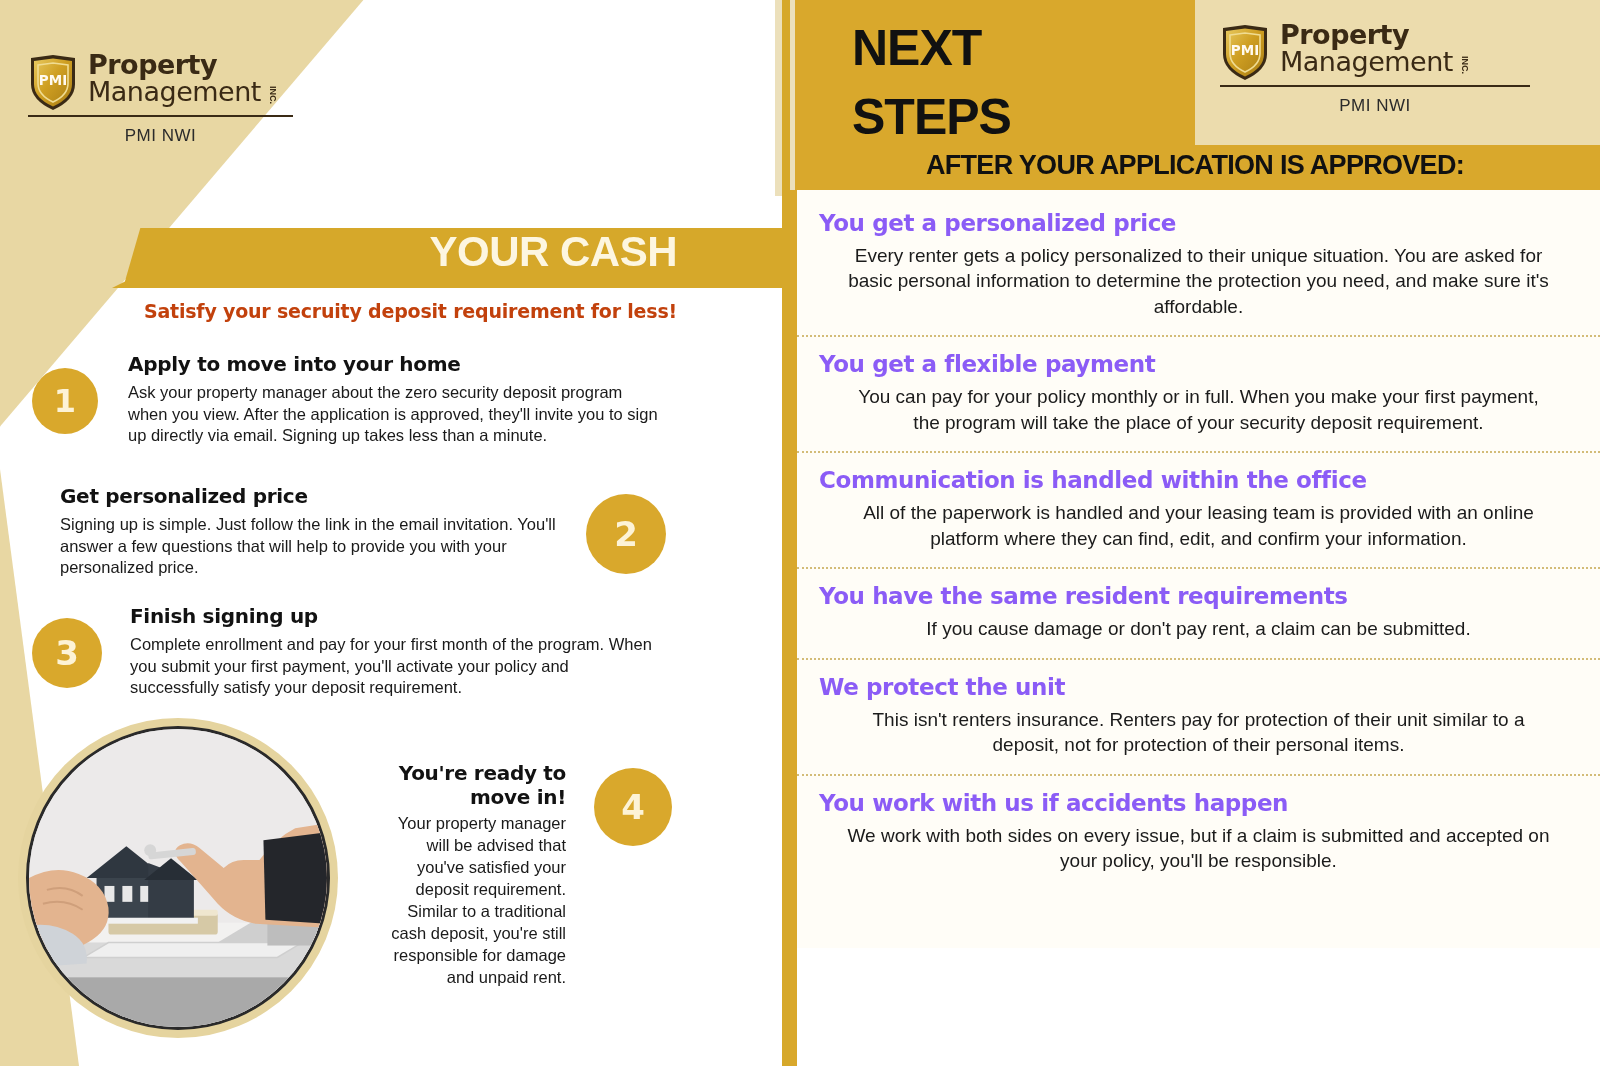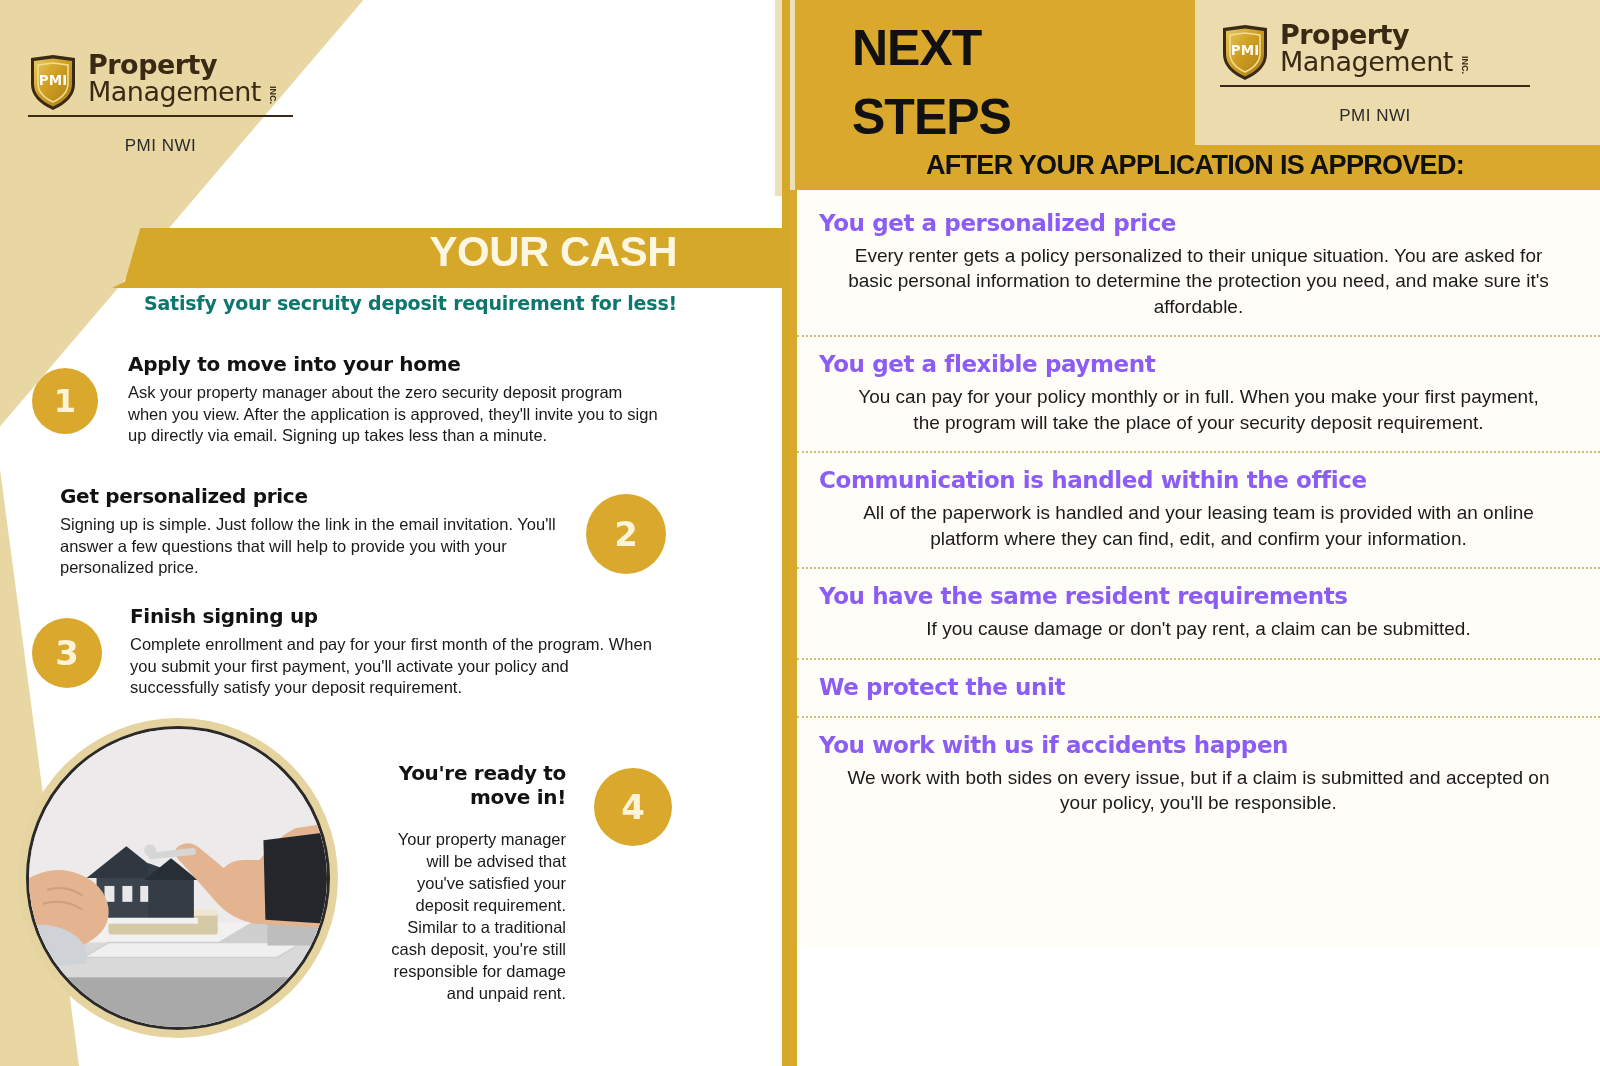--- a/index.html
+++ b/index.html
@@ -61,41 +61,41 @@
     font-size: 27px; color: #3a2a15; line-height: 1.02; letter-spacing: -0.5px;
   }
   .logo-inc {
     position: absolute; right: -16px; bottom: 2px;
     font-size: 9px; color: #3a2a15; font-weight: bold;
     writing-mode: vertical-rl; letter-spacing: 0px; line-height: 1;
   }
   .logo-rule { height: 2px; background: #3a2a15; margin-top: 3px; width: 265px; }
   .logo-sub {
     text-align: center; font-size: 17px; color: #2b2b2b;
-    font-family: "Liberation Sans", sans-serif; margin-top: 19px; letter-spacing: 0.5px;
+    font-family: "Liberation Sans", sans-serif; margin-top: 9px; letter-spacing: 0.5px;
   }
 
   
   .headline-save {
     position: absolute; left: 0; top: 168px; width: 790px; padding-right: 113px;
     text-align: right;
     font-family: "Liberation Sans", sans-serif; font-weight: bold;
     font-size: 62px; color: #111111; letter-spacing: -1px; line-height: 1;
   }
   .headline-cash {
     position: absolute; left: 0; top: 231px; width: 790px; padding-right: 113px;
     text-align: right;
     font-family: "Liberation Sans", sans-serif; font-weight: bold;
     font-size: 42px; color: #fdf6e0; letter-spacing: -0.5px; line-height: 1;
   }
   .subhead {
-    position: absolute; left: 0; top: 292px; width: 790px; padding-right: 113px;
+    position: absolute; left: 0; top: 300px; width: 790px; padding-right: 113px;
     text-align: right;
     font-family: "DejaVu Sans", sans-serif; font-weight: bold;
-    font-size: 19px; color: #0f766e; letter-spacing: -0.2px;
+    font-size: 19px; color: #c2410c; letter-spacing: -0.2px;
   }
 
   
   .step { position: absolute; }
   .badge {
     position: absolute; border-radius: 50%; background: #d9a82c;
     color: #fdf3d6; font-family: "DejaVu Sans", sans-serif; font-weight: bold;
     display: flex; align-items: center; justify-content: center;
   }
   .step-title {
@@ -109,21 +109,21 @@
 
   #step1 { left: 128px; top: 352px; width: 530px; }
   #badge1 { left: 32px; top: 368px; width: 66px; height: 66px; font-size: 32px; }
   #step2 { left: 60px; top: 484px; width: 510px; text-align: left; }
   #badge2 { left: 586px; top: 494px; width: 80px; height: 80px; font-size: 34px; }
   #step3 { left: 130px; top: 604px; width: 530px; }
   #badge3 { left: 32px; top: 618px; width: 70px; height: 70px; font-size: 34px; }
   #step4 { left: 376px; top: 762px; width: 190px; text-align: right; }
   #badge4 { left: 594px; top: 768px; width: 78px; height: 78px; font-size: 34px; }
   #step4 .step-title { font-size: 20px; line-height: 1.18; }
-  #step4 .step-body { font-size: 16.5px; line-height: 1.33; margin-top: 20px; }
+  #step4 .step-body { font-size: 16.5px; line-height: 1.33; margin-top: 4px; }
 
   
   .photo-circle {
     position: absolute; left: 26px; top: 726px; width: 304px; height: 304px;
     border-radius: 50%; border: 3px solid #2a2a2a; overflow: hidden;
     background: #d9d9d9;
   }
   .photo-ring-outer {
     position: absolute; left: 18px; top: 718px; width: 320px; height: 320px;
     border-radius: 50%; background: #e5d49f;
@@ -340,20 +340,21 @@
       <div class="rp-row">
         <div class="rp-h">Communication is handled within the office</div>
         <div class="rp-p">All of the  paperwork is handled and your leasing team is provided with an online platform where they can find, edit, and confirm your information.</div>
       </div>
       <div class="rp-row">
         <div class="rp-h">You have the same resident requirements</div>
         <div class="rp-p">If you cause damage or don't pay rent, a claim can be submitted.</div>
       </div>
       <div class="rp-row">
         <div class="rp-h">We protect the unit</div>
+        <div class="rp-p">This isn't renters insurance. Renters pay for protection of their unit similar to a deposit, not for protection of their personal items.</div>
       </div>
       <div class="rp-row">
         <div class="rp-h">You work with us if accidents happen</div>
         <div class="rp-p">We work with both sides on every issue, but if a claim is submitted and accepted on your policy, you'll be responsible.</div>
       </div>
     </div>
   </div>
 
 </div>
 

